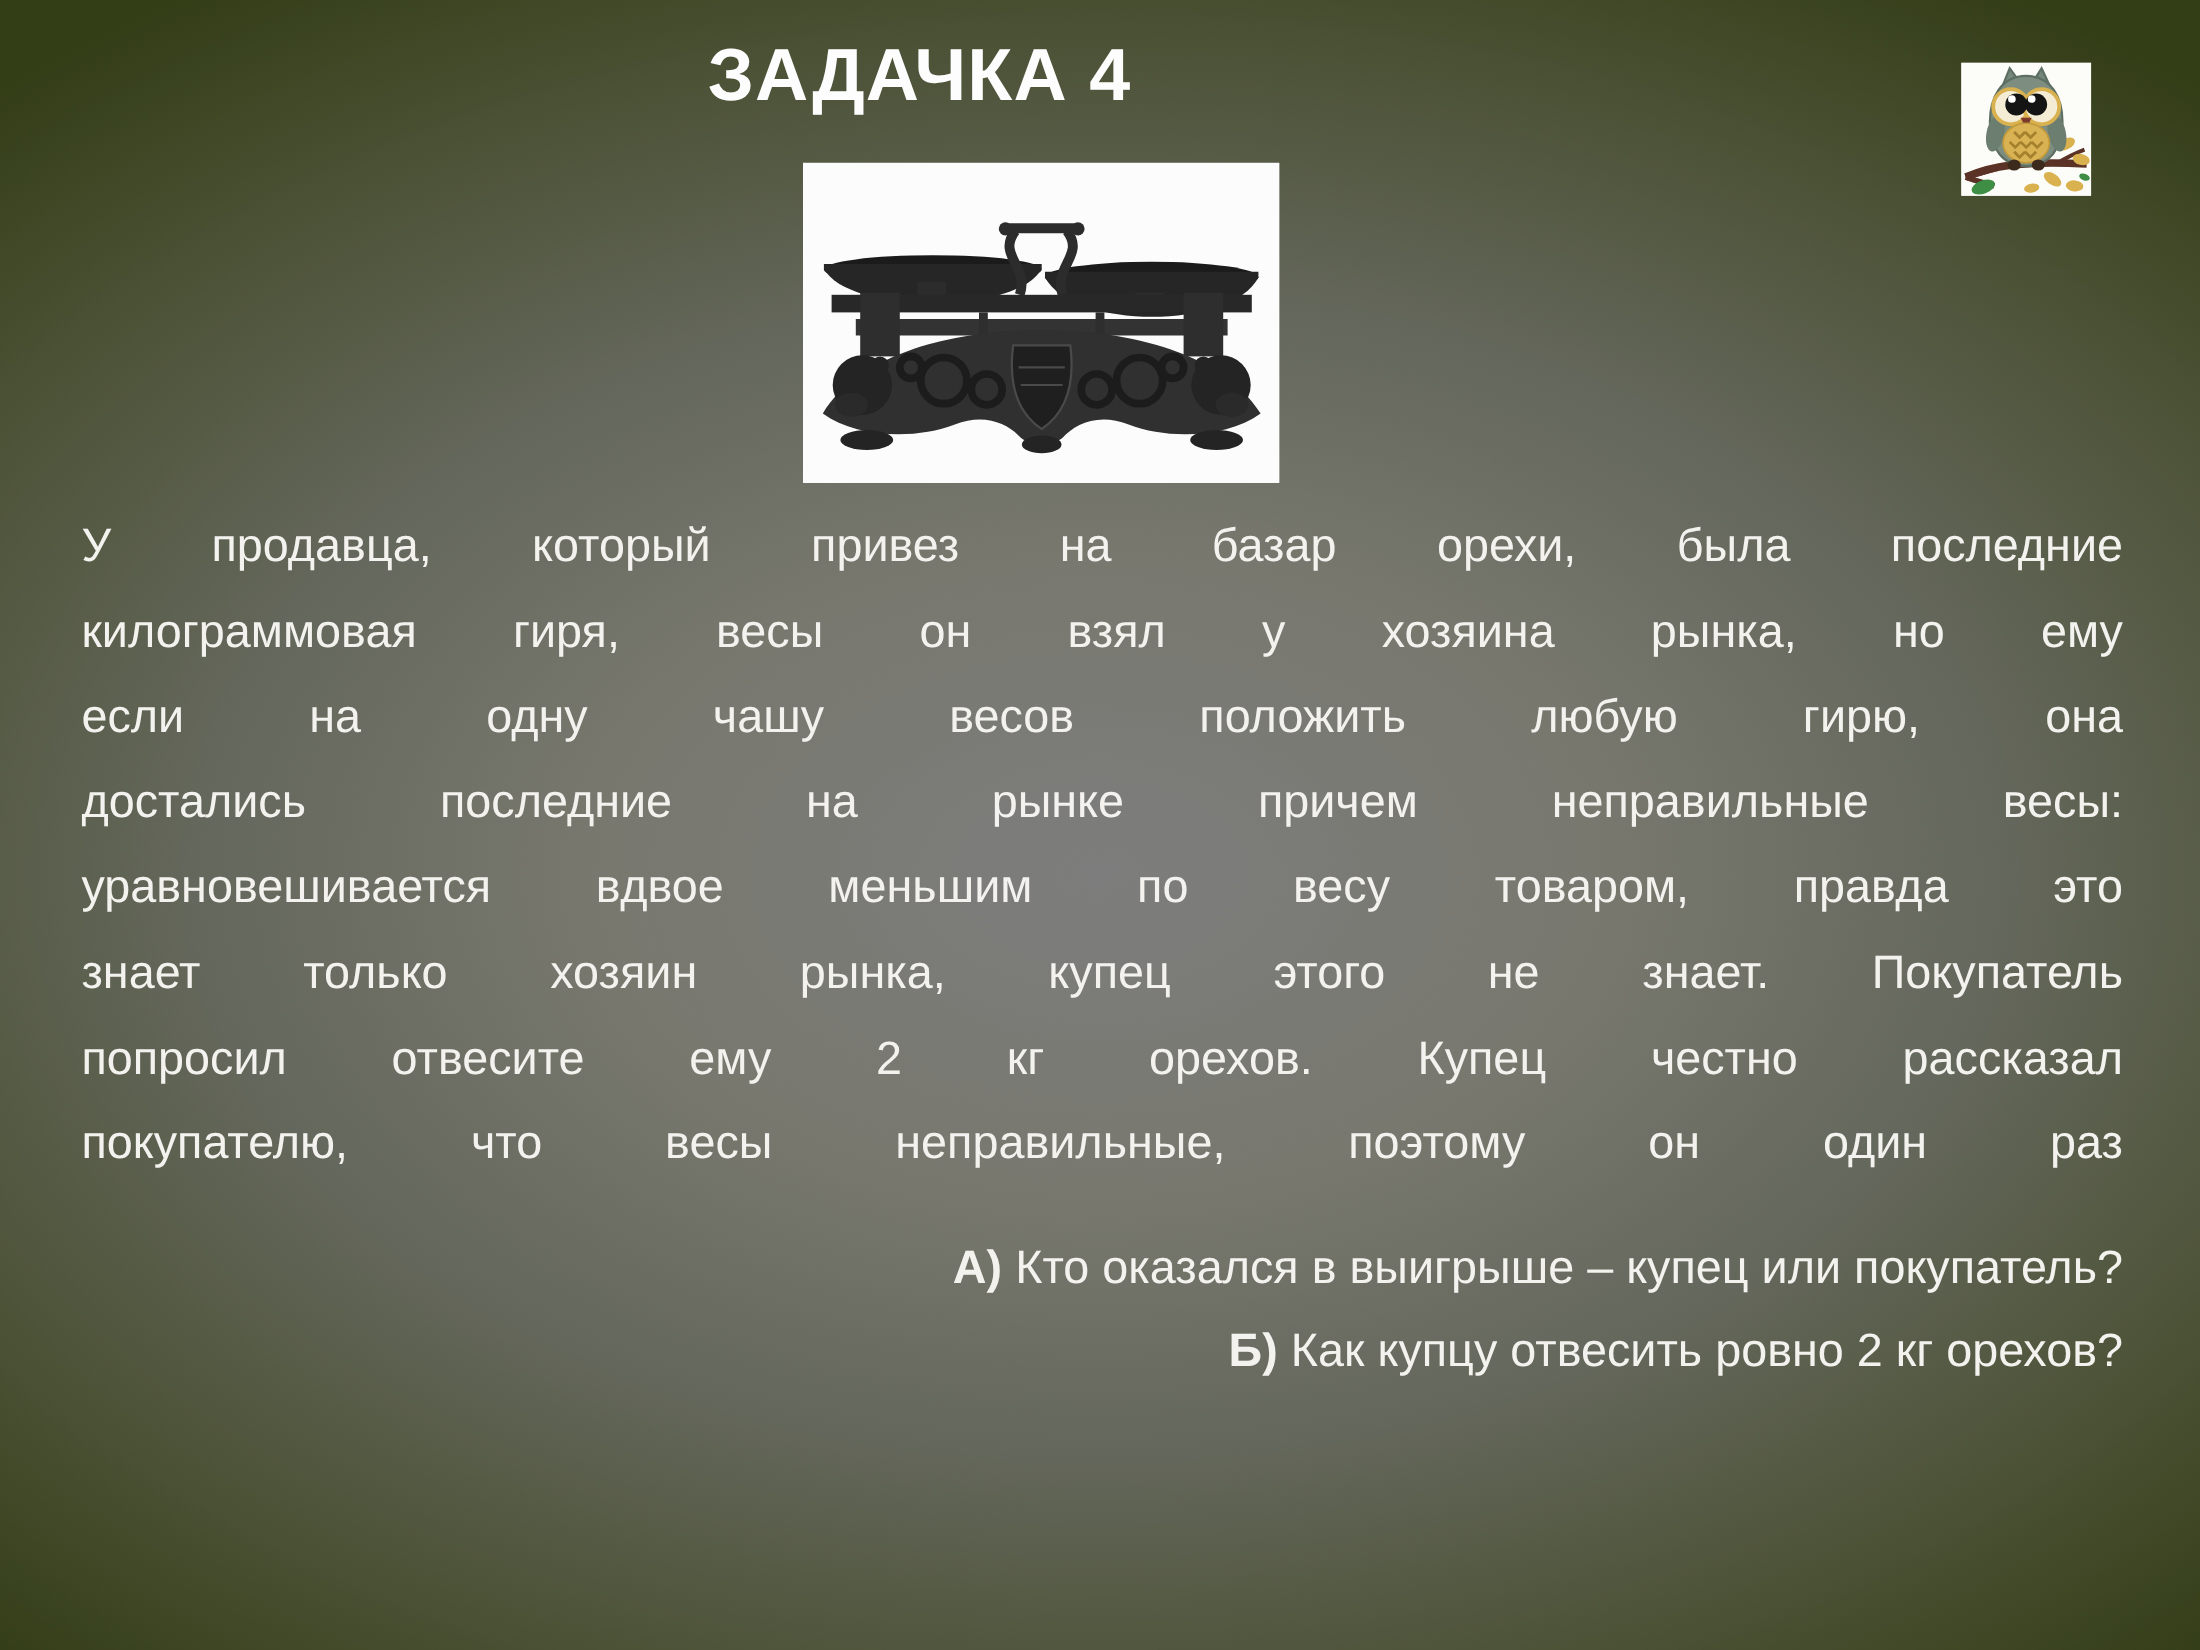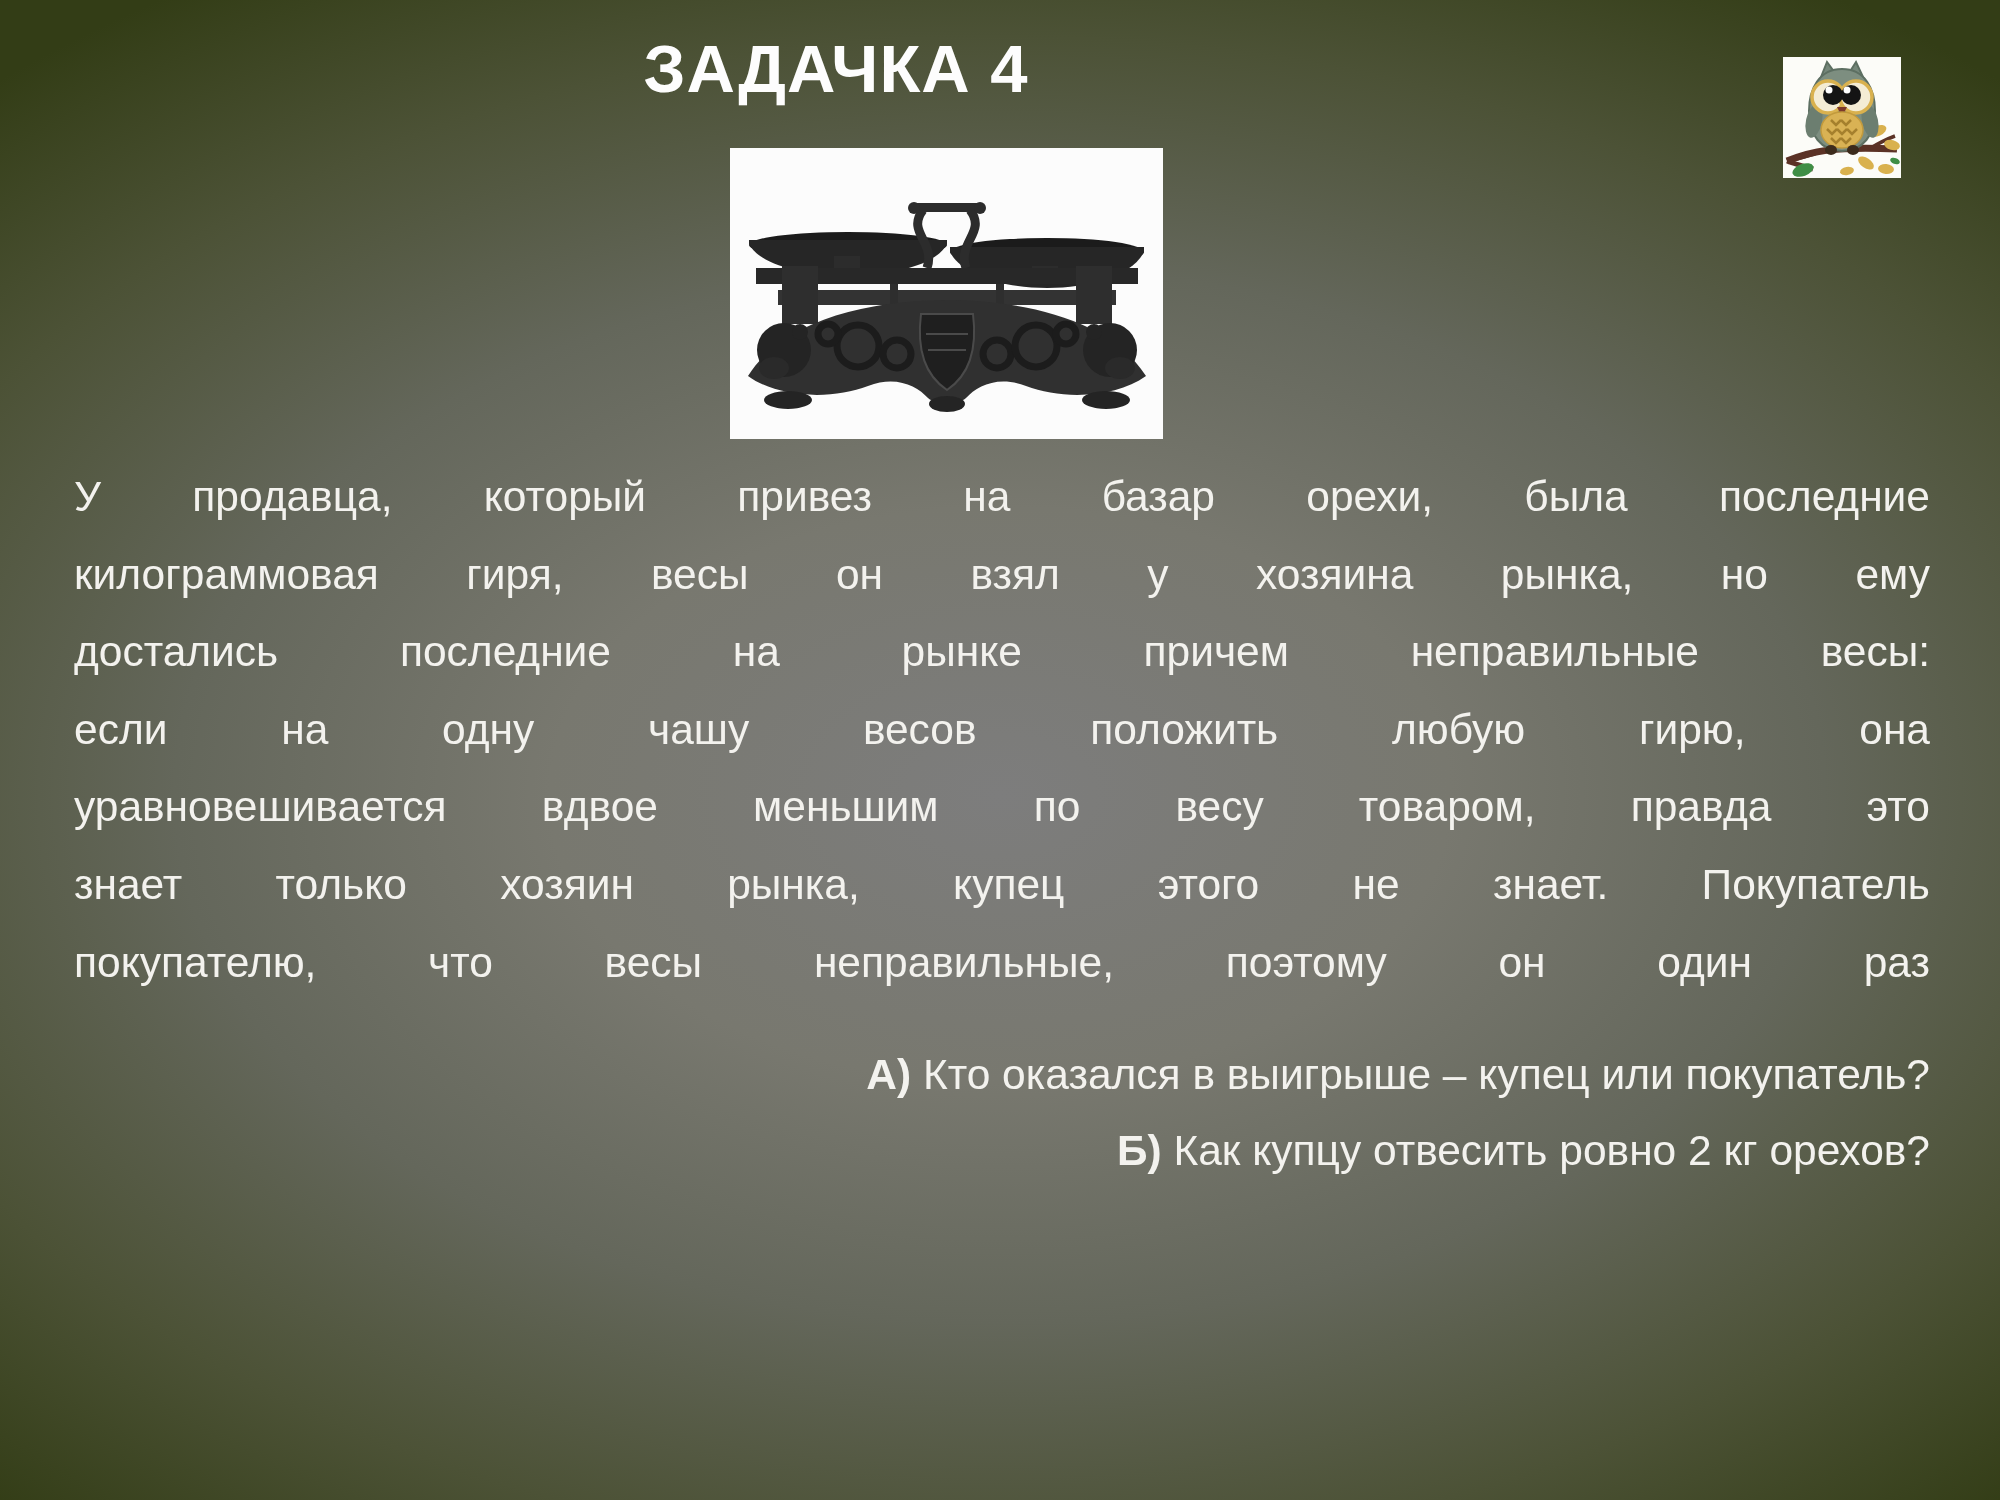--- a/index.html
+++ b/index.html
@@ -146,24 +146,25 @@
 
       <ellipse cx="58" cy="252" rx="24" ry="9" fill="#242424"></ellipse>
       <ellipse cx="376" cy="252" rx="24" ry="9" fill="#242424"></ellipse>
       <ellipse cx="217" cy="256" rx="18" ry="8" fill="#242424"></ellipse>
     </svg>
   </div>
 
   <div class="body-text">
     <div class="pline">У продавца, который привез на базар орехи, была последние</div>
     <div class="pline">килограммовая гиря, весы он взял у хозяина рынка, но ему</div>
+    <div class="pline">если на одну чашу весов положить любую гирю, она</div>
     <div class="pline">достались последние на рынке причем неправильные весы:</div>
-    <div class="pline">если на одну чашу весов положить любую гирю, она</div>
     <div class="pline">уравновешивается вдвое меньшим по весу товаром, правда это</div>
     <div class="pline">знает только хозяин рынка, купец этого не знает. Покупатель</div>
+    <div class="pline">попросил отвесите ему 2 кг орехов. Купец честно рассказал</div>
     <div class="pline">покупателю, что весы неправильные, поэтому он один раз</div>
 
     <div class="questions">
       <div class="qline"><span class="qprefix">А)</span><span> Кто оказался в выигрыше – купец или покупатель?</span></div>
       <div class="qline"><span class="qprefix">Б)</span><span> Как купцу отвесить ровно 2 кг орехов?</span></div>
     </div>
   </div>
 
 </div>
 

